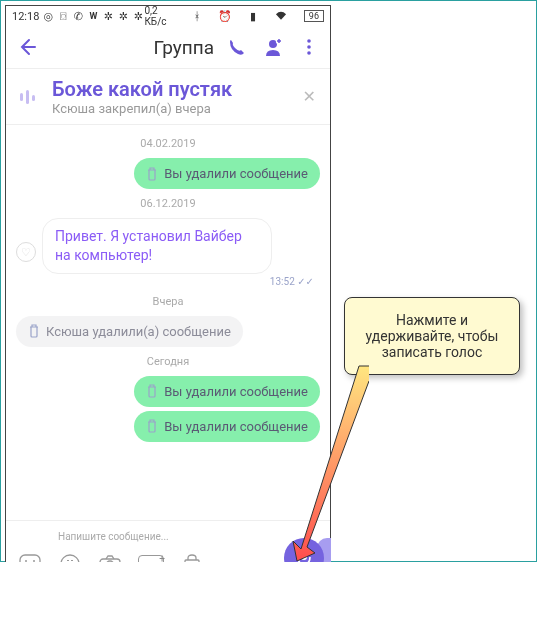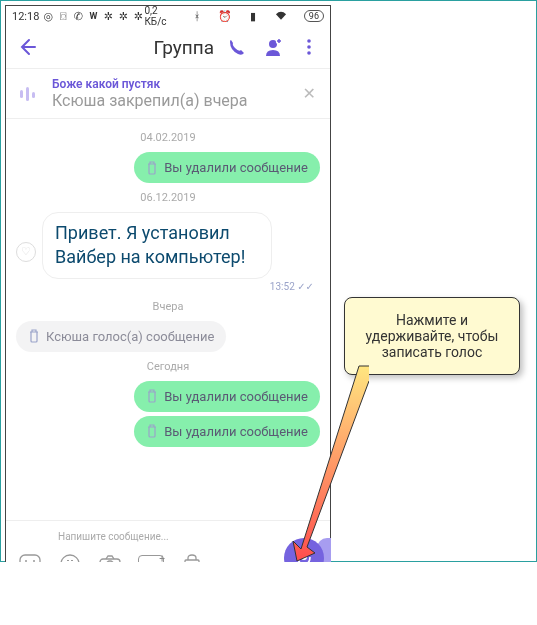--- a/index.html
+++ b/index.html
@@ -4,50 +4,50 @@
 <style>
   * { box-sizing: border-box; margin: 0; padding: 0; }
   body { font-family: -apple-system, Roboto, Arial, sans-serif; background: #fff; }
   .canvas { position: relative; width: 537px; height: 562px; border: 1px solid #2aa0a0; }
   .phone { position: absolute; left: 4px; top: 4px; width: 326px; height: 616px; border: 1px solid #444; background: #fff; display: flex; flex-direction: column; }
 
   .status-bar { height: 20px; display: flex; align-items: center; justify-content: space-between; padding: 0 6px; font-size: 11px; color: #333; }
   .status-left { display: flex; align-items: center; gap: 3px; }
   .status-right { display: flex; align-items: center; gap: 17px; }
   .status-icon { width: 12px; height: 12px; display: inline-flex; align-items: center; justify-content: center; }
-  .battery-pill { border: 1px solid #555; border-radius: 6px; padding: 0 4px; font-size: 9px; }
+  .battery-pill { border: 1px solid #555; border-radius: 0; padding: 0 4px; font-size: 9px; }
 
   .header { height: 42px; display: flex; align-items: center; padding: 0 8px; gap: 10px; text-align: right; }
   .header .title { font-size: 19px; color: #333; flex: 1; }
   .header .hicon { width: 26px; height: 26px; display: flex; align-items: center; justify-content: center; color: #6b57d8; }
   .divider { height: 1px; background: #eee; }
 
   .pinned { display: flex; align-items: center; padding: 8px 10px; gap: 10px; }
   .pinned .pin-icon { width: 26px; display: flex; justify-content: center; color: #b7a9f0; }
   .pinned .pin-text { flex: 1; }
-  .pinned .pin-title { color: #6b57d8; font-size: 12px; font-weight: 600; }
-  .pinned .pin-sub { color: #9a9a9a; font-size: 16px; }
+  .pinned .pin-title { color: #6b57d8; font-size: 20px; font-weight: 600; }
+  .pinned .pin-sub { color: #9a9a9a; font-size: 13px; }
   .pinned .close { color: #bbb; font-size: 16px; padding: 4px; }
 
   .chat { flex: 1; overflow: hidden; padding: 4px 10px; }
   .date-sep { text-align: center; color: #aaa; font-size: 11px; margin: 8px 0; }
 
   .bubble { border-radius: 16px; padding: 8px 12px; font-size: 13px; display: inline-flex; align-items: center; gap: 6px; max-width: 240px; }
   .row { display: flex; margin: 4px 0; }
   .row.right { justify-content: flex-end; }
   .row.left { justify-content: flex-start; align-items: center; gap: 6px; }
   .bubble.out { background: #86efac; color: #5a5a74; }
   .bubble.in { background: #fff; border: 1px solid #eee; color: #333; }
   .bubble.in.white { background: #fdfdfd; }
   .trash { color: #9aa3c9; font-size: 13px; }
   .heart { width: 20px; height: 20px; border: 1.5px solid #ddd; border-radius: 50%; display: flex; align-items: center; justify-content: center; color: #ddd; font-size: 11px; }
   .msg-meta { font-size: 10px; color: #9aa3c9; text-align: right; padding-right: 6px; margin-top: 2px; }
 
   .big-in { max-width: 230px; }
-  .big-text { font-size: 18px; color: #0c4a6e; line-height: 1.35; }
+  .big-text { font-size: 14px; color: #8b5cf6; line-height: 1.35; }
 
   .input-row { border-top: 1px solid #eee; padding: 10px 12px 4px; }
   .input-field { color: #aaa; font-size: 10px; margin-left: 40px; }
   .attach-row { display: flex; align-items: center; gap: 16px; padding: 6px 12px 8px; color: #888; position: relative; }
   .attach-icon { width: 24px; height: 24px; display: flex; align-items: center; justify-content: center; font-size: 15px; }
   .mic-btn { width: 40px; height: 40px; border-radius: 50%; background: #7563df; display: flex; align-items: center; justify-content: center; color: #fff; position: absolute; right: 6px; top: -8px; }
   .side-dot { width: 14px; height: 40px; background: #a79df0; border-radius: 10px 0 0 10px; position: absolute; right: -1px; top: -8px; }
 
   .navbar { height: 36px; display: flex; align-items: center; justify-content: space-around; border-top: 1px solid #eee; }
   .nav-icon { width: 16px; height: 16px; display: flex; align-items: center; justify-content: center; color: #333; }
@@ -165,21 +165,21 @@
 
       <div class="date-sep">Вчера</div>
 
       <div class="row left">
         <div class="bubble in white" style="background:#f3f3f4;border:none;">
           <span class="trash">
             <svg width="12" height="14" viewBox="0 0 12 14">
                 <path d="M2 3 H10 M4 3 V1 H8 V3 M3 3 V12 Q3 13 4 13 H8 Q9 13 9 12 V3" stroke="#9aa3c9" stroke-width="1.2" fill="none"></path>
               </svg>
           </span>
-          <span style="color:#8c8c99;">Ксюша голос(а) сообщение</span>
+          <span style="color:#8c8c99;">Ксюша удалили(а) сообщение</span>
         </div>
       </div>
 
       <div class="date-sep">Сегодня</div>
 
       <div class="row right">
         <div class="bubble out">
           <span class="trash">
             <svg width="12" height="14" viewBox="0 0 12 14">
                 <path d="M2 3 H10 M4 3 V1 H8 V3 M3 3 V12 Q3 13 4 13 H8 Q9 13 9 12 V3" stroke="#9aa3c9" stroke-width="1.2" fill="none"></path>

